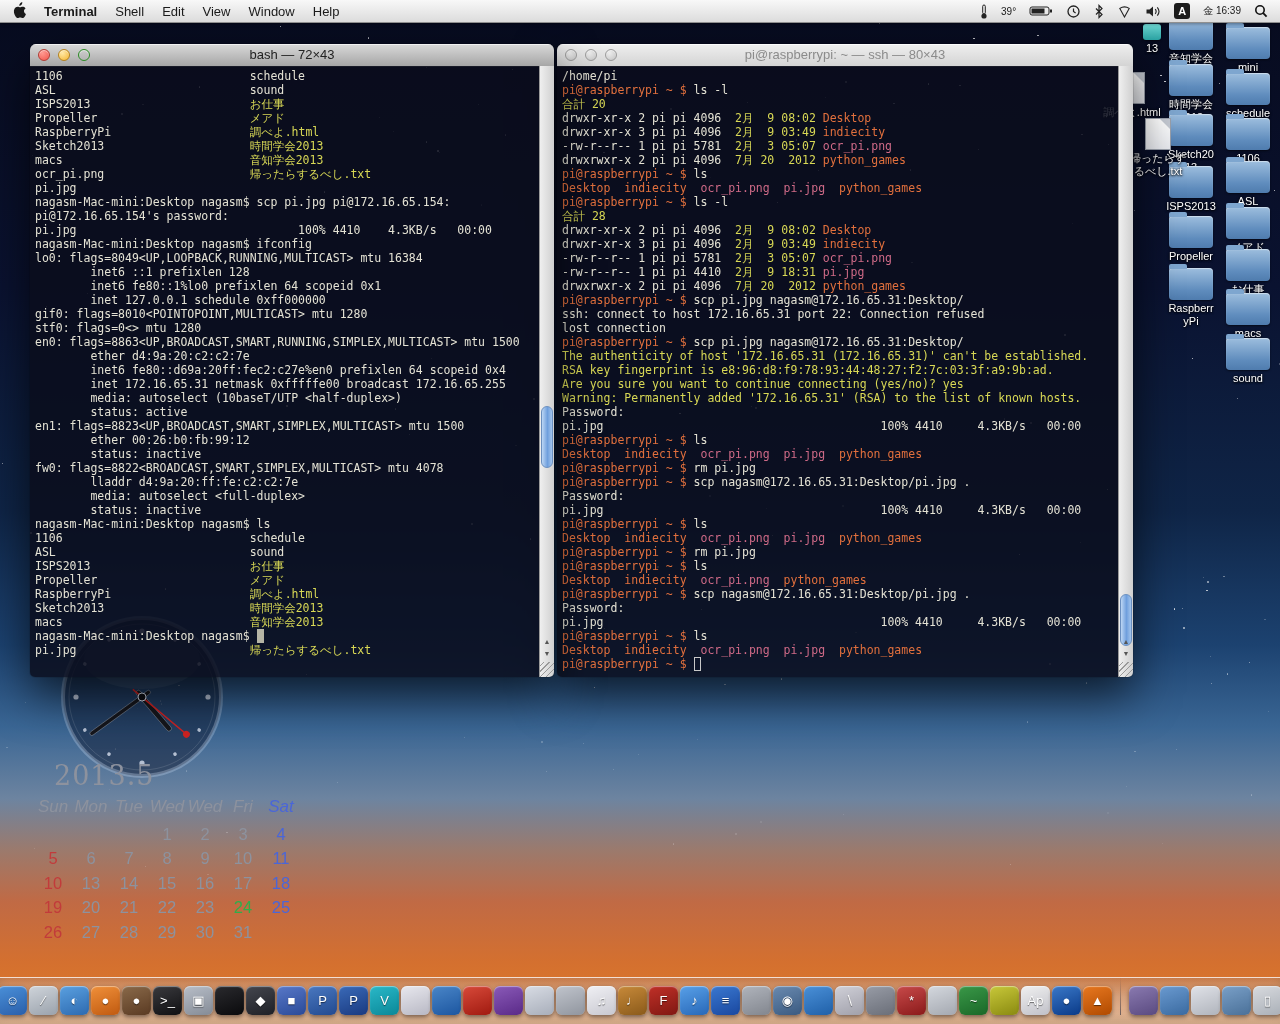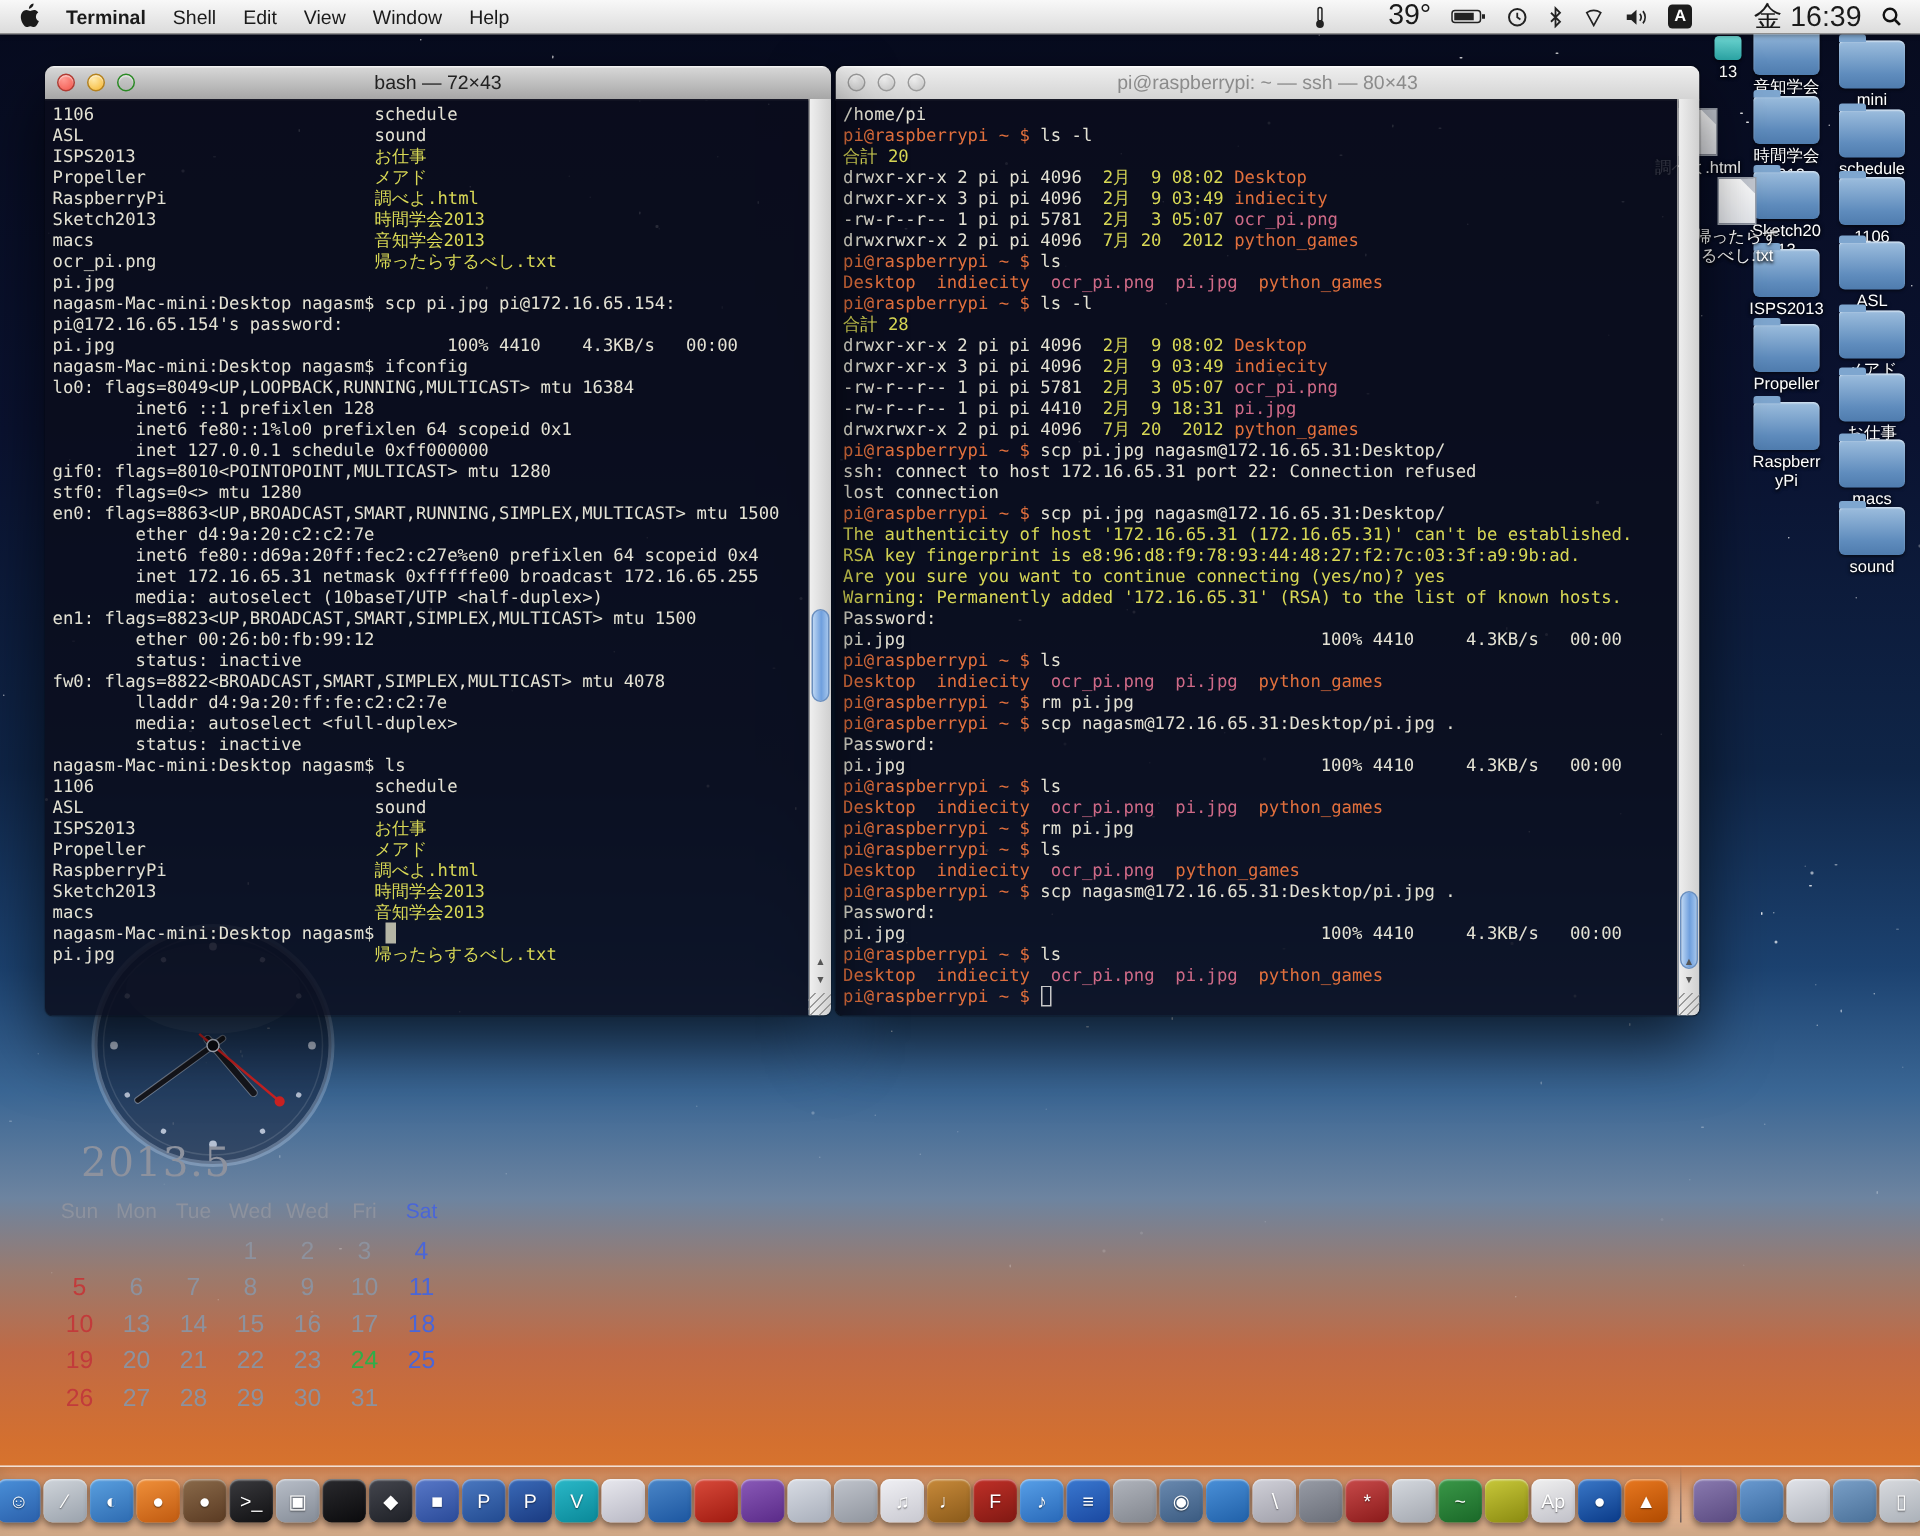--- a/index.html
+++ b/index.html
@@ -15,21 +15,21 @@
     background:linear-gradient(#f8f8f8,#dcdcdc);border-bottom:1px solid #8f8f8f;
     display:flex;align-items:center;font-size:13px;color:#1a1a1a;
     box-shadow:0 1px 3px rgba(0,0,0,.35);}
   .mb-left{display:flex;align-items:center;gap:18px;padding-left:12px;}
   .mb-left .app{font-weight:bold;}
   .mb-item{cursor:default;}
   .mb-right{margin-left:auto;display:flex;align-items:center;gap:13px;padding-right:12px;}
   .mb-right svg{display:block;}
   .input-a{background:#1c1c1c;color:#fff;width:16px;height:16px;border-radius:3px;
     display:inline-flex;align-items:center;justify-content:center;font-size:11px;font-weight:bold;}
-  .mb-txt{font-size:19px;margin-left:28px;}
+  .mb-txt{font-size:10px;}
 
   
   .window{position:absolute;border-radius:6px 6px 5px 5px;overflow:hidden;
     box-shadow:0 18px 45px rgba(0,0,0,.65),0 0 1px rgba(0,0,0,.9);}
   .win-left{left:14px;top:44px;width:524px;height:633px;z-index:12;margin-left:16px;}
   .win-right{left:557px;top:44px;width:576px;height:633px;z-index:10;}
   .titlebar{height:22px;position:relative;border-bottom:1px solid #6e6e6e;}
   .titlebar.active{background:linear-gradient(#d9d9d9,#a6a6a6);
     box-shadow:inset 0 1px 0 rgba(255,255,255,.65);}
   .titlebar.inactive{background:linear-gradient(#efefef,#d4d4d4);
@@ -78,21 +78,21 @@
   .dicon-l{font-size:11px;color:#fff;text-shadow:0 1px 2px rgba(0,0,0,.95),0 0 3px rgba(0,0,0,.8);
     white-space:pre-line;line-height:13px;}
 
   
   .clock-widget{position:absolute;left:57px;top:612px;z-index:3;}
   .calendar-widget{position:absolute;left:34px;top:760px;z-index:3;}
   .cal-title{font-family:"DejaVu Serif",serif;font-size:27px;color:#8d929e;
     letter-spacing:1px;margin-left:20px;margin-bottom:6px;}
   .cal-grid{display:grid;grid-template-columns:repeat(7,38px);grid-auto-rows:24.5px;}
   .cal-grid div{text-align:center;color:#8d929e;}
-  .ch{font-size:14px;line-height:20px;}
+  .ch{font-size:17px;line-height:20px;font-style:italic;}
   .cd{font-size:16.5px;line-height:24px;}
   .cal-grid .sun{color:#c23b3b;} .cal-grid .sat{color:#4a66d8;} .cal-grid .today{color:#2fae4a;}
 
   
   .dock{position:absolute;left:0;right:0;bottom:0;height:58px;z-index:30;
     display:flex;justify-content:center;align-items:flex-end;}
   .shelf{position:absolute;left:0;right:0;bottom:0;height:46px;
     background:linear-gradient(180deg,rgba(150,165,190,.22),rgba(208,218,233,.42) 40%,rgba(238,242,249,.55));
     border-top:1px solid rgba(255,255,255,.55);box-shadow:inset 0 -6px 10px rgba(120,90,60,.25);}
   .dock-icons{position:relative;display:flex;align-items:flex-end;gap:2px;padding-bottom:9px;}
@@ -484,20 +484,21 @@
         <div class="t-line"><span class="c-w">        inet6 ::1 prefixlen 128</span></div>
         <div class="t-line"><span class="c-w">        inet6 fe80::1%lo0 prefixlen 64 scopeid 0x1</span></div>
         <div class="t-line"><span class="c-w">        inet 127.0.0.1 schedule 0xff000000</span></div>
         <div class="t-line"><span class="c-w">gif0: flags=8010&lt;POINTOPOINT,MULTICAST&gt; mtu 1280</span></div>
         <div class="t-line"><span class="c-w">stf0: flags=0&lt;&gt; mtu 1280</span></div>
         <div class="t-line"><span class="c-w">en0: flags=8863&lt;UP,BROADCAST,SMART,RUNNING,SIMPLEX,MULTICAST&gt; mtu 1500</span></div>
         <div class="t-line"><span class="c-w">        ether d4:9a:20:c2:c2:7e</span></div>
         <div class="t-line"><span class="c-w">        inet6 fe80::d69a:20ff:fec2:c27e%en0 prefixlen 64 scopeid 0x4</span></div>
         <div class="t-line"><span class="c-w">        inet 172.16.65.31 netmask 0xfffffe00 broadcast 172.16.65.255</span></div>
         <div class="t-line"><span class="c-w">        media: autoselect (10baseT/UTP &lt;half-duplex&gt;)</span></div>
+        <div class="t-line"><span class="c-w">        status: active</span></div>
         <div class="t-line"><span class="c-w">en1: flags=8823&lt;UP,BROADCAST,SMART,SIMPLEX,MULTICAST&gt; mtu 1500</span></div>
         <div class="t-line"><span class="c-w">        ether 00:26:b0:fb:99:12</span></div>
         <div class="t-line"><span class="c-w">        status: inactive</span></div>
         <div class="t-line"><span class="c-w">fw0: flags=8822&lt;BROADCAST,SMART,SIMPLEX,MULTICAST&gt; mtu 4078</span></div>
         <div class="t-line"><span class="c-w">        lladdr d4:9a:20:ff:fe:c2:c2:7e</span></div>
         <div class="t-line"><span class="c-w">        media: autoselect &lt;full-duplex&gt;</span></div>
         <div class="t-line"><span class="c-w">        status: inactive</span></div>
         <div class="t-line"><span class="c-w">nagasm-Mac-mini:Desktop nagasm$ ls</span></div>
         <div class="t-line"><span class="c-w">1106                           schedule</span></div>
         <div class="t-line"><span class="c-w">ASL                            sound</span></div>

